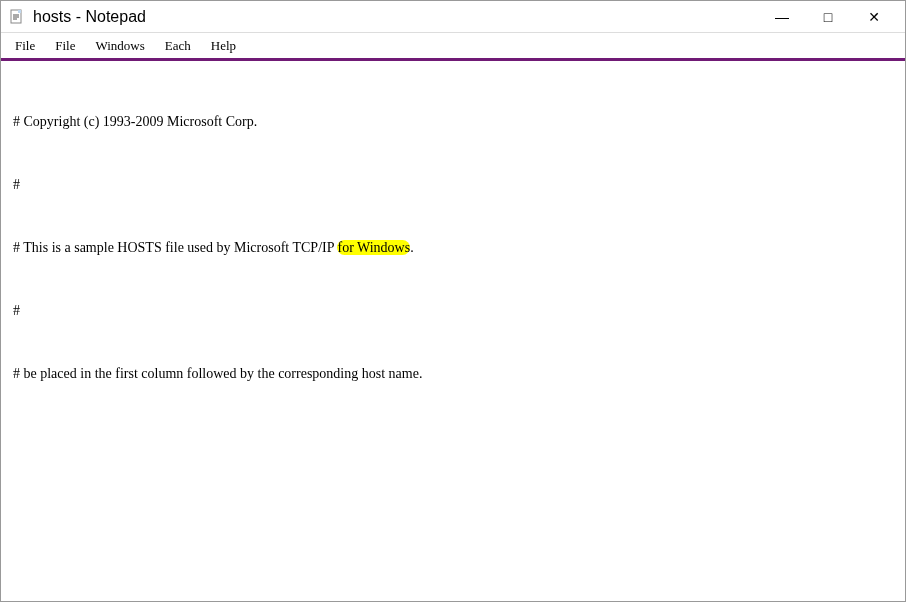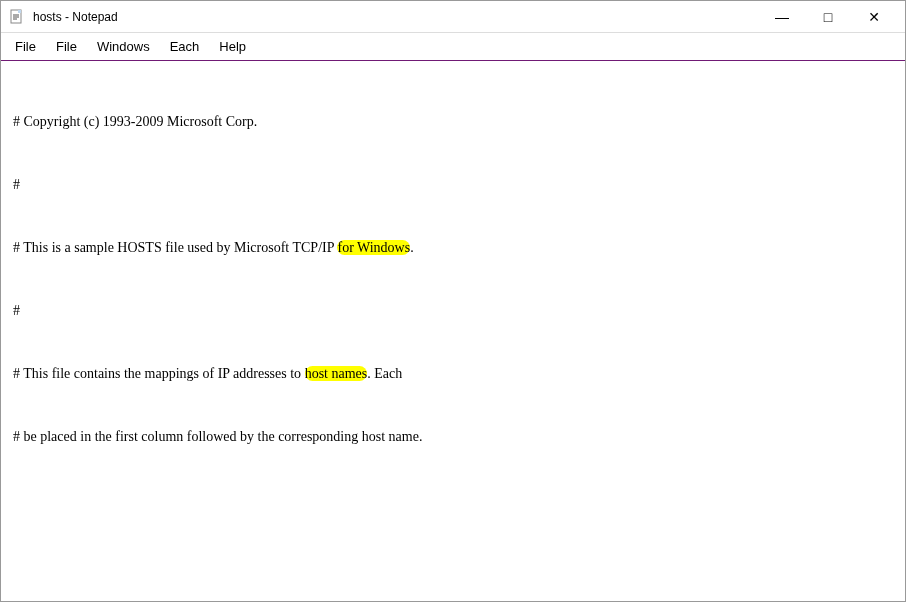--- a/index.html
+++ b/index.html
@@ -45,21 +45,21 @@
       margin-right: 8px;
       display: flex;
       align-items: center;
       justify-content: center;
       font-size: 14px;
     }
 
     .title-bar-text {
       flex: 1;
       font-family: 'Segoe UI', sans-serif;
-      font-size: 12px;
+      font-size: 16px;
       color: #000;
     }
 
     .title-bar-controls {
       display: flex;
       gap: 0;
     }
 
     .title-btn {
       width: 46px;
@@ -73,22 +73,22 @@
       justify-content: center;
       font-family: 'Segoe UI', sans-serif;
       color: #000;
     }
 
     .menu-bar {
       height: 28px;
       display: flex;
       align-items: center;
       padding: 0 4px;
-      border-bottom: 1px solid #701a75;
-      font-family: Liberation Sans, sans-serif;
+      border-bottom: 3px solid #701a75;
+      font-family: Liberation Serif, serif;
       font-size: 13px;
     }
 
     .menu-item {
       padding: 4px 10px;
       cursor: pointer;
       color: #000;
     }
 
     .editor-area {
@@ -143,21 +143,20 @@
     <span class="menu-item">Windows</span>
     <span class="menu-item">Each</span>
     <span class="menu-item">Help</span>
   </div>
 
   <div class="editor-area">
     <span class="line"># Copyright (c) 1993-2009 Microsoft Corp.</span>
     <span class="line">#</span>
     <span class="line"># This is a sample HOSTS file used by Microsoft TCP/IP <span class="highlight-yellow">for Windows</span>.</span>
     <span class="line">#</span>
-    <span class="line"># This file contains the mappings of IP addresses to <span class="highlight-yellow">host names</span>. Each</span>
     <span class="line"># be placed in the first column followed by the corresponding host name.</span>
     
     
     
     
     
     
     
     
     

